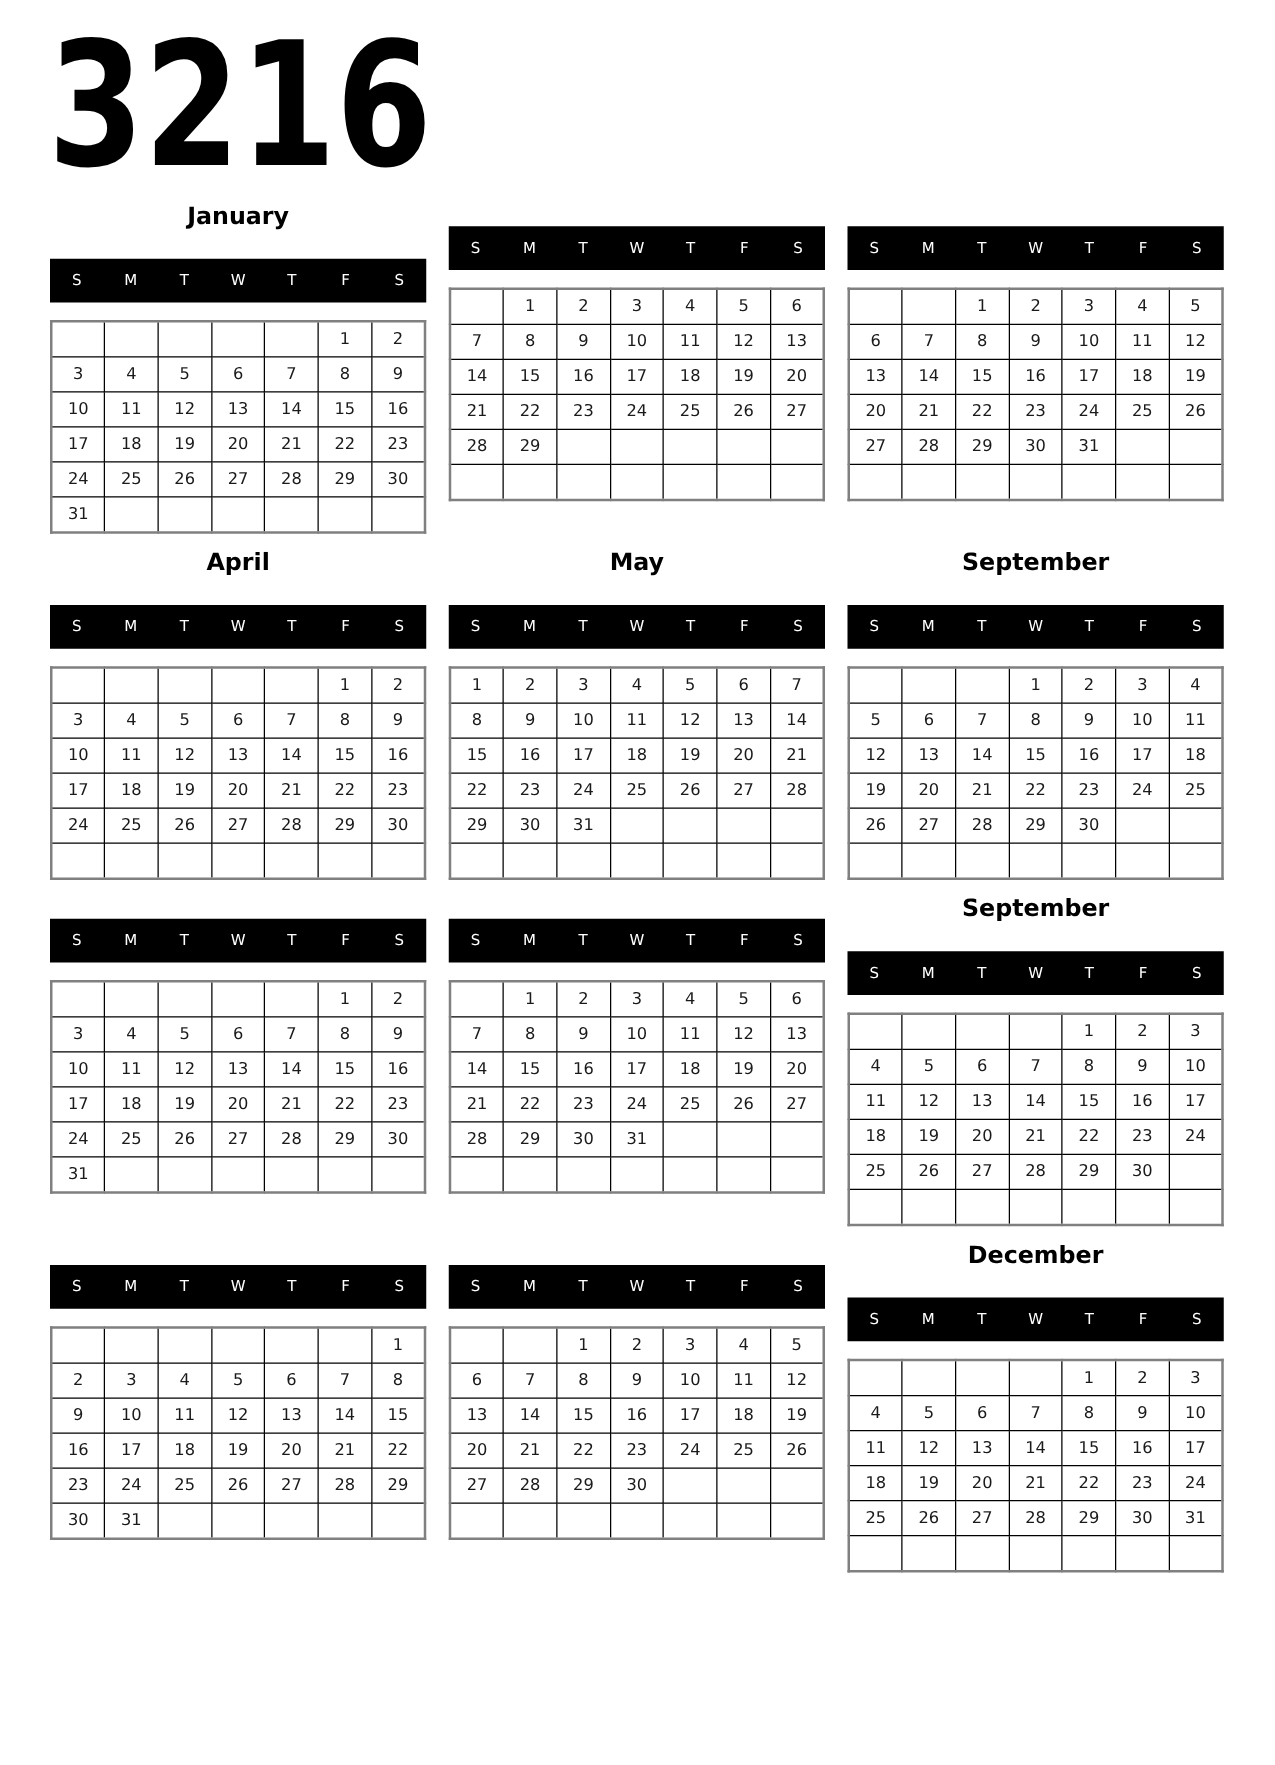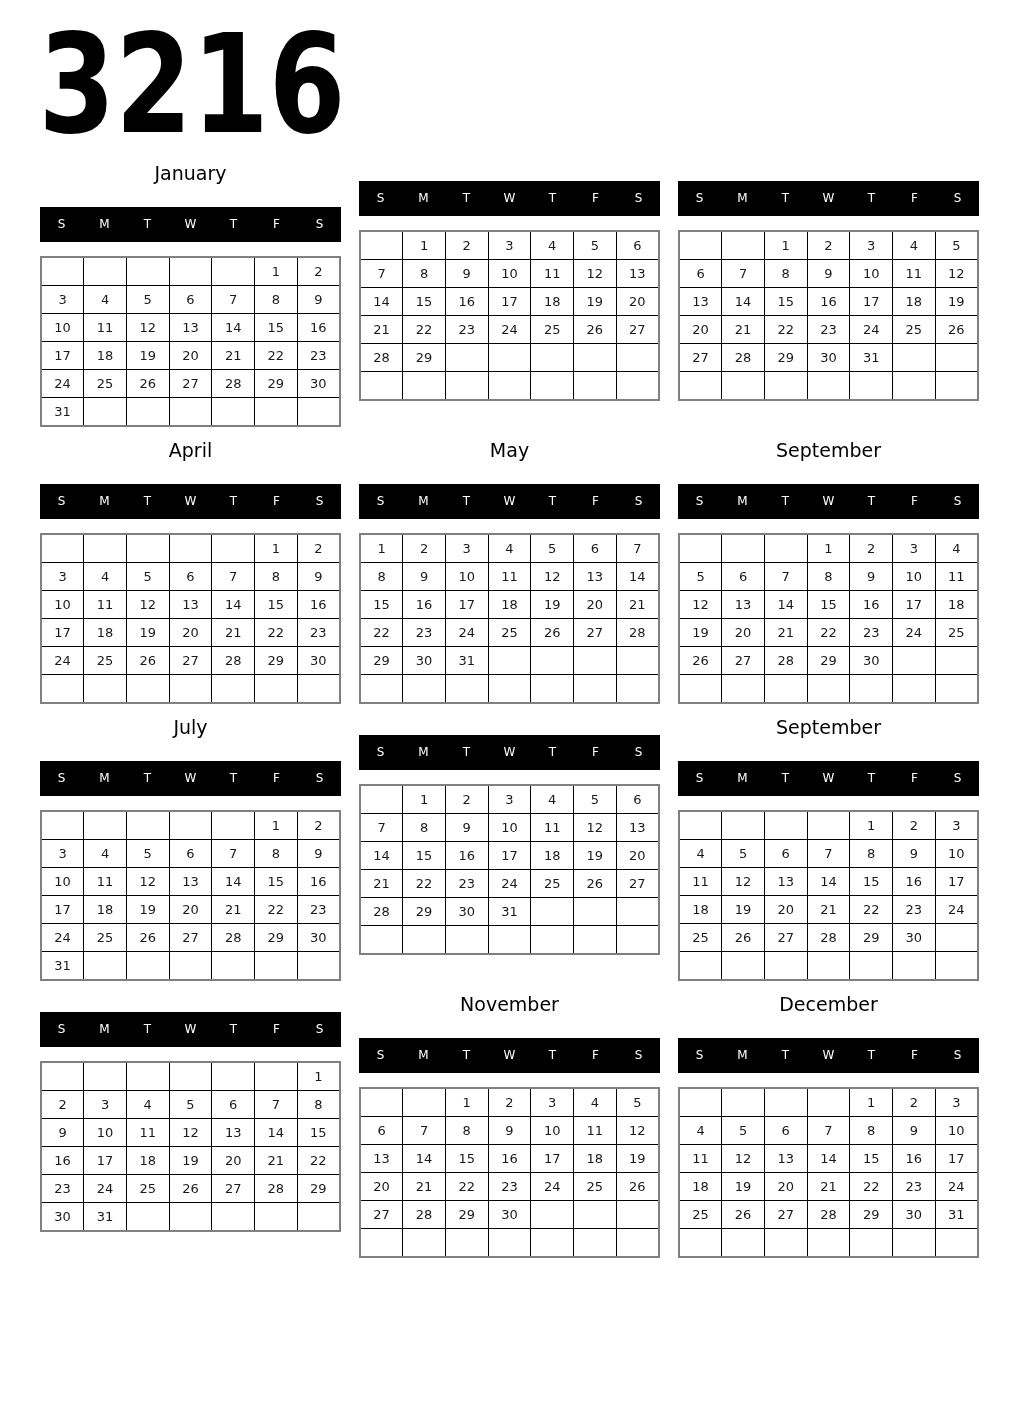--- a/index.html
+++ b/index.html
@@ -37,21 +37,21 @@
     grid-template-columns: repeat(3, 301px);
     column-gap: 18px;
     row-gap: 10px;
   }
   .month { width: 301px; }
   .month-title {
     height: 26px;
     line-height: 26px;
     text-align: center;
     font-size: 19px;
-    font-weight: normal;
+    font-weight: bold;
     color: #000;
   }
   .day-header {
     margin-top: 21px;
     height: 35px;
     background: #000000;
     display: grid;
     grid-template-columns: repeat(7, 1fr);
     align-items: center;
   }
@@ -505,21 +505,20 @@
             <td></td>
             <td></td>
             <td></td>
             <td></td>
           </tr>
         </tbody>
       </table>
   </div>
 
   <div class="month">
-    <div class="month-title">July</div>
     <div class="day-header">
         <span class="dow">S</span>
         <span class="dow">M</span>
         <span class="dow">T</span>
         <span class="dow">W</span>
         <span class="dow">T</span>
         <span class="dow">F</span>
         <span class="dow">S</span>
       </div>
     <table class="date-grid">
@@ -787,21 +786,20 @@
             <td></td>
             <td></td>
             <td></td>
             <td></td>
           </tr>
         </tbody>
       </table>
   </div>
 
   <div class="month">
-    <div class="month-title">November</div>
     <div class="day-header">
         <span class="dow">S</span>
         <span class="dow">M</span>
         <span class="dow">T</span>
         <span class="dow">W</span>
         <span class="dow">T</span>
         <span class="dow">F</span>
         <span class="dow">S</span>
       </div>
     <table class="date-grid">

